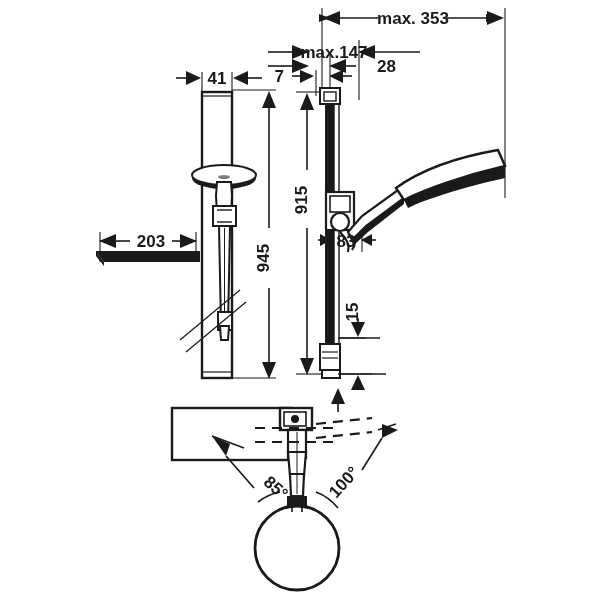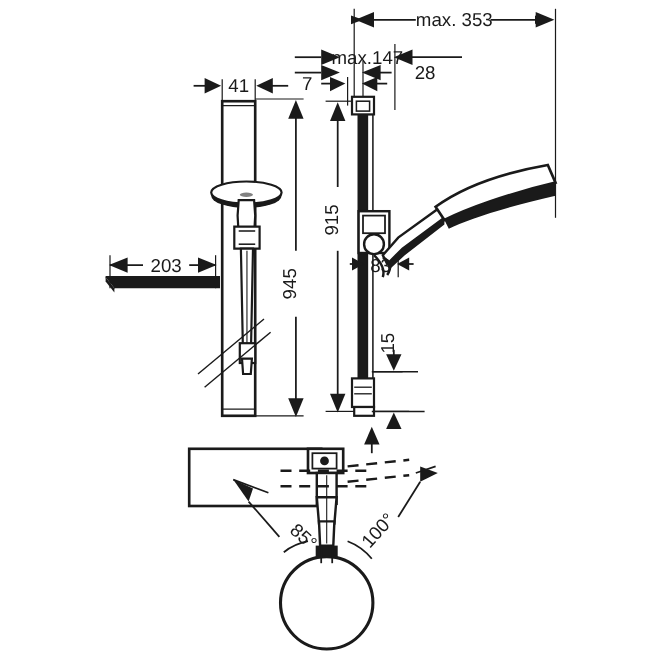--- a/index.html
+++ b/index.html
@@ -1,17 +1,17 @@
 <!DOCTYPE html>
 <html><head>
 <meta charset="utf-8">
 <style>
   html,body{margin:0;padding:0;background:#ffffff;}
   body{width:600px;height:600px;overflow:hidden;font-family:"Liberation Sans",sans-serif;}
-  #stage{position:relative;width:600px;height:600px;background:#fff;}
+  #stage{position:relative;width:600px;height:600px;background:#fff;font-weight:bold;}
   svg{display:block;}
   .dimtxt{font-family:"Liberation Sans",sans-serif;font-size:17px;fill:#1a1a1a;}
 </style>
 </head>
 <body>
 
 <div id="stage">
   <svg width="600" height="600" viewBox="0 0 600 600" xmlns="http://www.w3.org/2000/svg">
 
     <defs>

